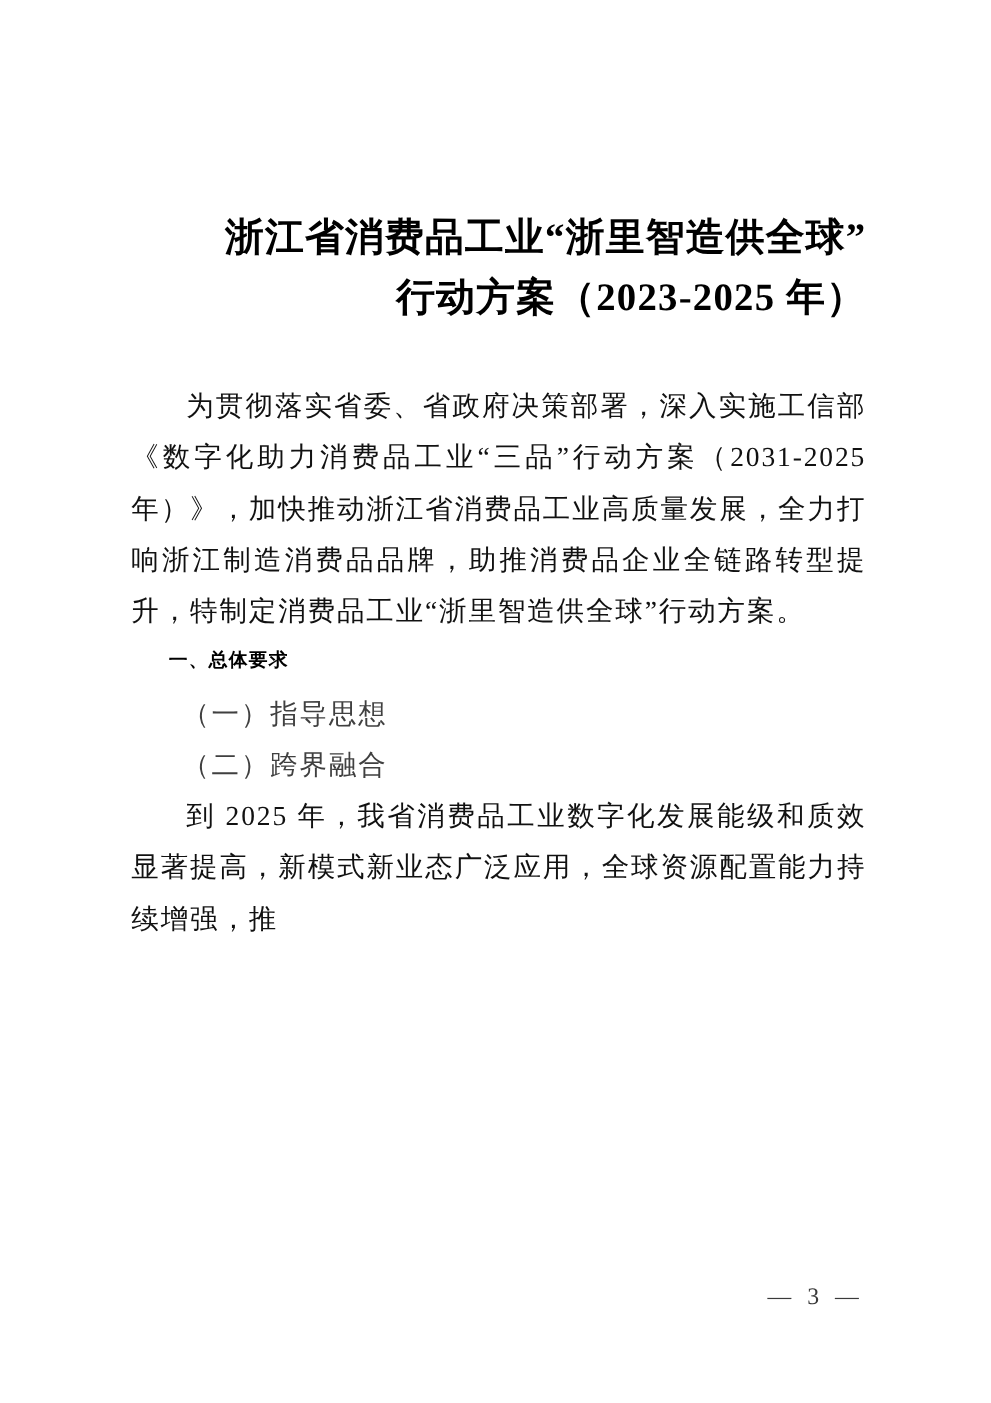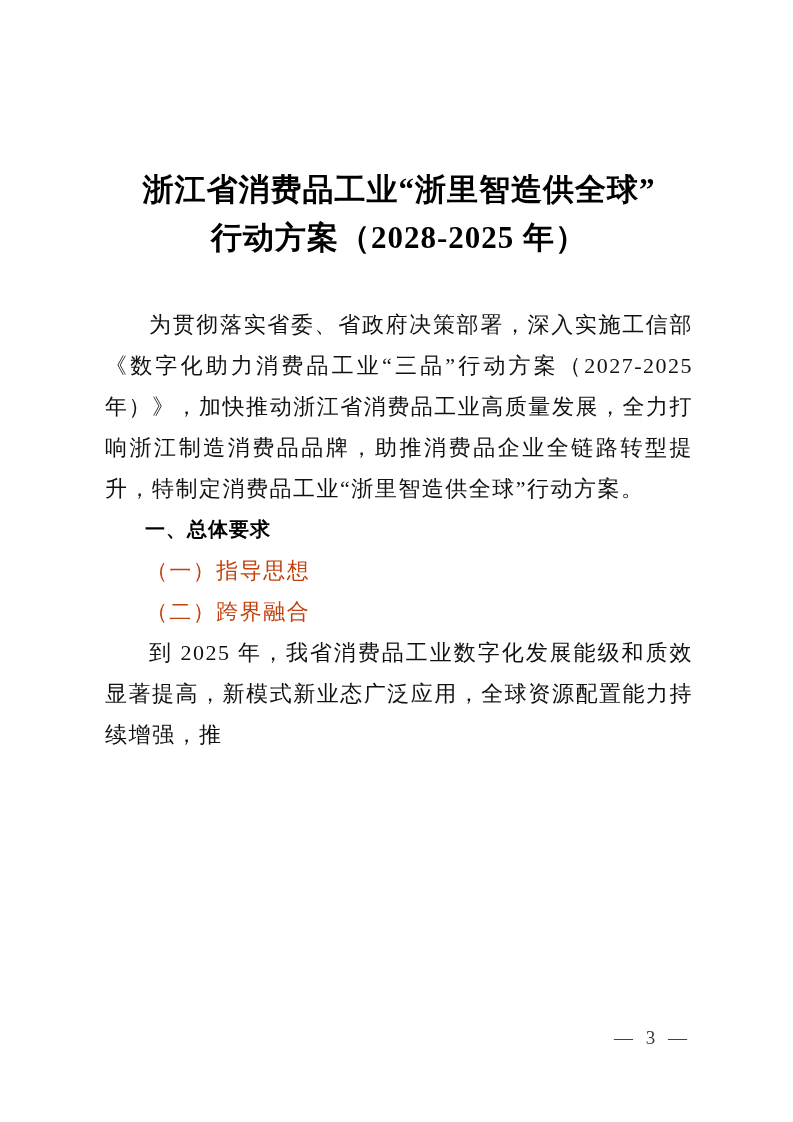--- a/index.html
+++ b/index.html
@@ -24,73 +24,74 @@
     font-weight: bold;
     font-size: 31px;
     line-height: 48px;
     letter-spacing: 1px;
     color: #000000;
     font-family: "Liberation Serif", "DejaVu Serif", serif;
   }
   .doc-title .title-line {
     display: block;
     white-space: nowrap;
+    text-align: right;
   }
   .doc-body {
     font-size: 22px;
     line-height: 41px;
     letter-spacing: 1.5px;
     text-align: justify;
   }
   .para {
     margin: 0;
     text-indent: 2em;
   }
   .heading-1 {
     margin: 0;
-    font-size: 20px;
+    font-size: 15px;
     line-height: 41px;
     font-weight: bold;
     text-indent: 2em;
-    font-family: Liberation Serif, serif;
+    font-family: Liberation Mono, monospace;
     letter-spacing: 1px;
     color: #000000;
   }
   .heading-2 {
     margin: 0;
     font-size: 22px;
     line-height: 41px;
     font-weight: normal;
     text-indent: 1.85em;
     letter-spacing: 1.5px;
-    color: #c2410c;
+    color: #404040;
   }
   .page-footer {
     position: absolute;
     right: 102px;
     top: 1026px;
     font-size: 19px;
     line-height: 24px;
     letter-spacing: 4px;
     color: #3a3a3a;
     font-family: "Liberation Serif", "DejaVu Serif", serif;
   }
 </style>
 </head>
 <body>
 
 <div class="page">
 
   <h1 class="doc-title">
     <span class="title-line">浙江省消费品工业“浙里智造供全球”</span>
-    <span class="title-line">行动方案（2028-2025 年）</span>
+    <span class="title-line">行动方案（2023-2025 年）</span>
   </h1>
 
   <div class="doc-body">
-    <p class="para">为贯彻落实省委、省政府决策部署，深入实施工信部《数字化助力消费品工业“三品”行动方案（2027-2025 年）》，加快推动浙江省消费品工业高质量发展，全力打响浙江制造消费品品牌，助推消费品企业全链路转型提升，特制定消费品工业“浙里智造供全球”行动方案。</p>
+    <p class="para">为贯彻落实省委、省政府决策部署，深入实施工信部《数字化助力消费品工业“三品”行动方案（2031-2025 年）》，加快推动浙江省消费品工业高质量发展，全力打响浙江制造消费品品牌，助推消费品企业全链路转型提升，特制定消费品工业“浙里智造供全球”行动方案。</p>
     <h2 class="heading-1">一、总体要求</h2>
     <h3 class="heading-2">（一）指导思想</h3>
     <h3 class="heading-2">（二）跨界融合</h3>
     <p class="para">到 2025 年，我省消费品工业数字化发展能级和质效显著提高，新模式新业态广泛应用，全球资源配置能力持续增强，推</p>
   </div>
 
   <div class="page-footer">— 3 —</div>
 
 </div>
 

